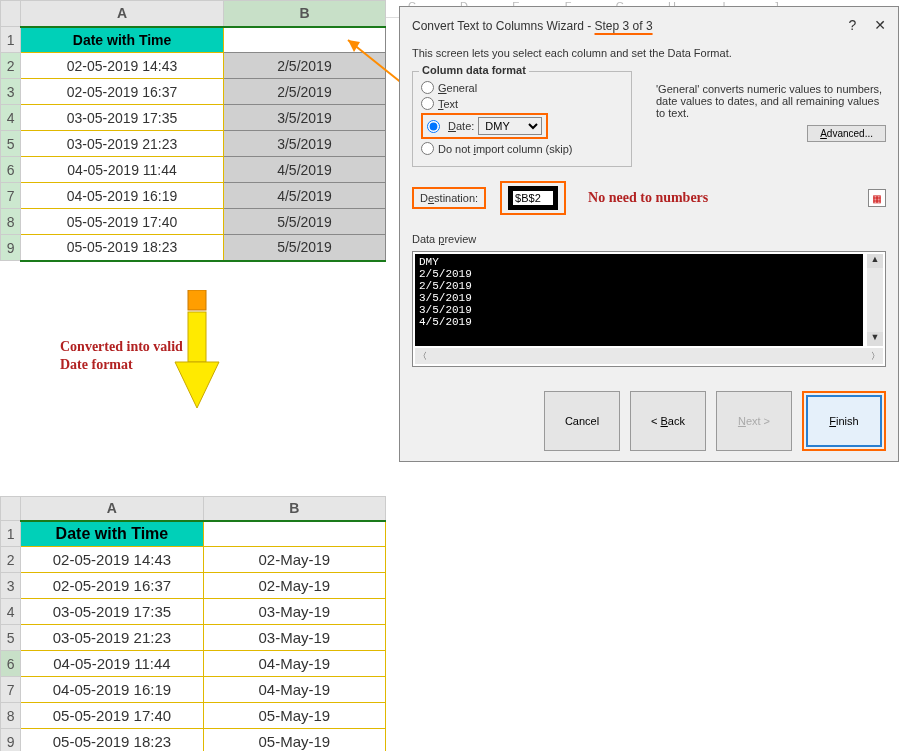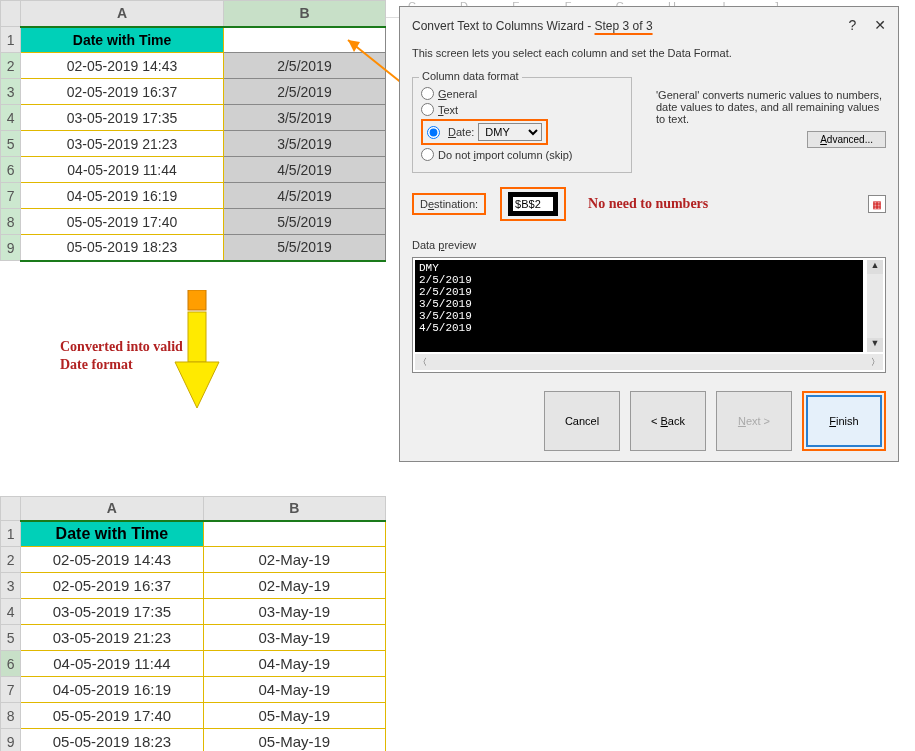--- a/index.html
+++ b/index.html
@@ -29,23 +29,23 @@
   .sheet2 .rowhead.r6 { background: #c8e0c8; }
 
   
   .dialog { position: absolute; left: 399px; top: 6px; width: 500px; height: 456px; background: #f0f0f0; border: 1px solid #888; font-size: 11px; }
   .dlg-title { padding: 10px 12px 8px 12px; font-size: 12px; display: flex; align-items: flex-end; }
   .dlg-title .t { flex: 1; }
   .dlg-title .t u { text-decoration-color: #ff6600; text-decoration-thickness: 2px; text-underline-offset: 3px; }
   .dlg-title .help { font-size: 14px; margin-right: 18px; cursor: pointer; }
   .dlg-title .close { font-size: 14px; cursor: pointer; }
   .dlg-body { padding: 6px 12px; }
-  .intro { margin-bottom: 18px; }
+  .intro { margin-bottom: 12px; }
   .fieldset { border: 1px solid #bbb; padding: 6px 8px 8px 8px; width: 220px; float: left; position: relative; }
-  .fieldset .legend { position: absolute; top: -8px; left: 6px; background: #f0f0f0; padding: 0 3px; }
+  .fieldset .legend { position: absolute; top: -8px; left: 6px; background: #f0f0f0; padding: 0 3px; font-weight: bold; }
   .radio-row { display: flex; align-items: center; margin: 3px 0; }
   .radio-row input { margin-right: 4px; }
   .radio-row label u { text-decoration: underline; }
   .date-row { display: flex; align-items: center; }
   .date-row .box { border: 2px solid #ff6600; padding: 2px 4px; display: flex; align-items: center; gap: 4px; }
   .date-row select { border: 1px solid #888; font-size: 11px; padding: 1px 2px; width: 64px; }
   .rtext { float: right; width: 230px; margin-top: 12px; }
   .adv-btn { float: right; margin-top: 6px; padding: 2px 12px; border: 1px solid #999; background: #e5e5e5; font-size: 10px; }
   .clear { clear: both; }
   .dest-row { margin-top: 14px; display: flex; align-items: center; gap: 14px; }

